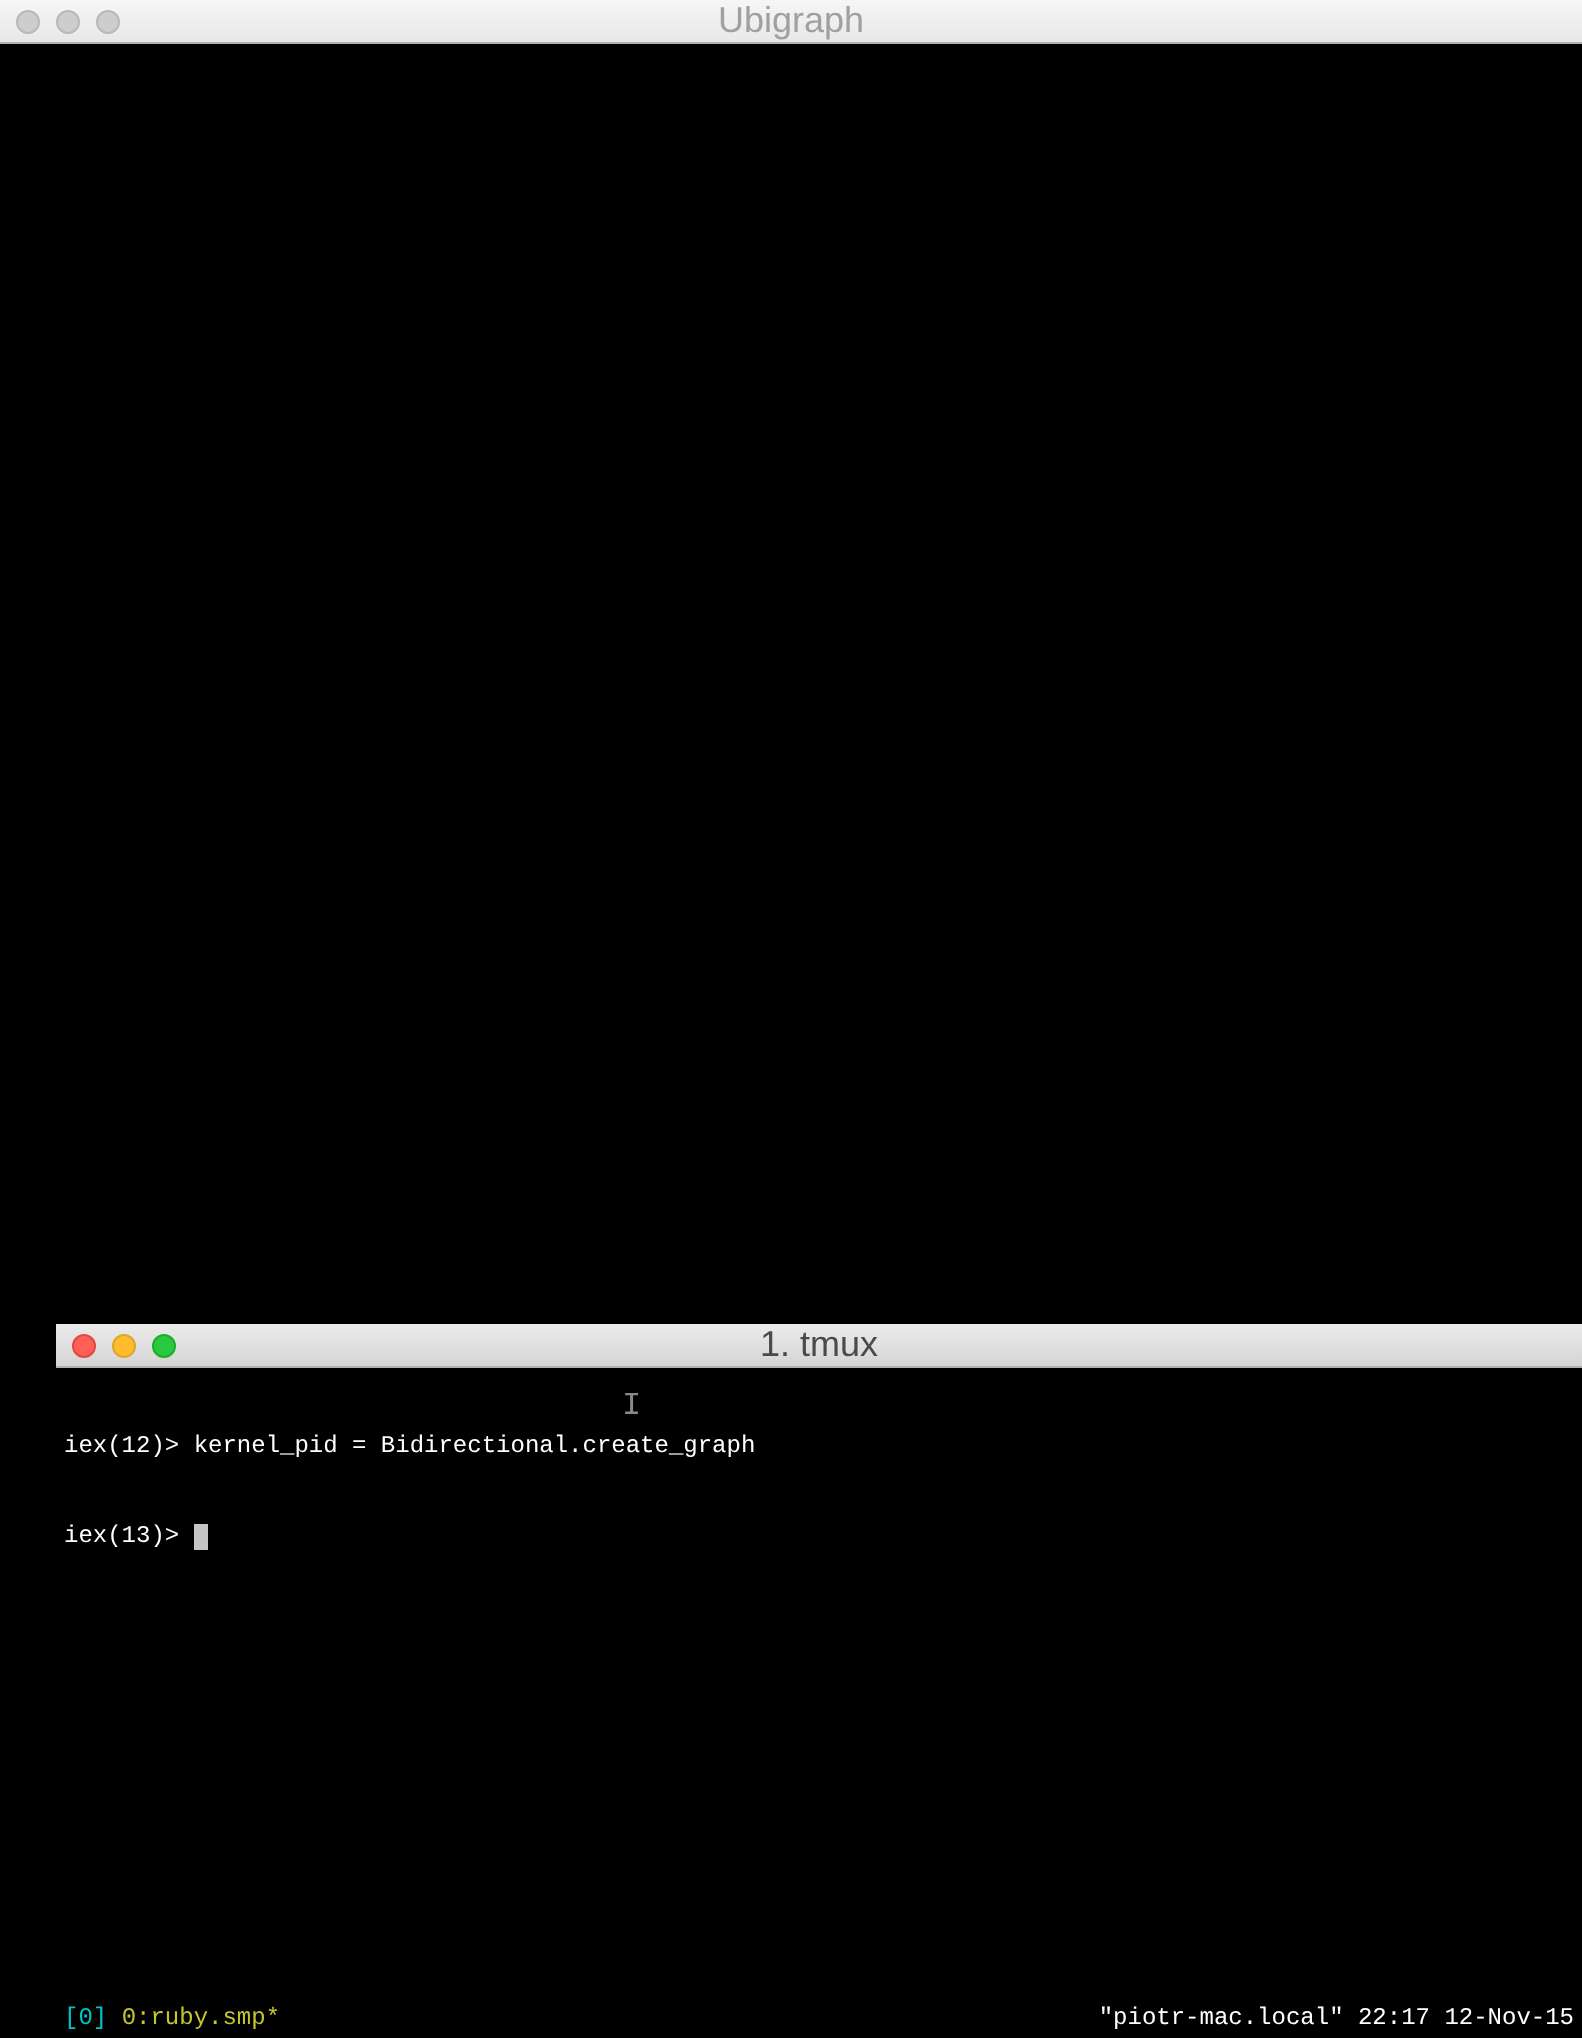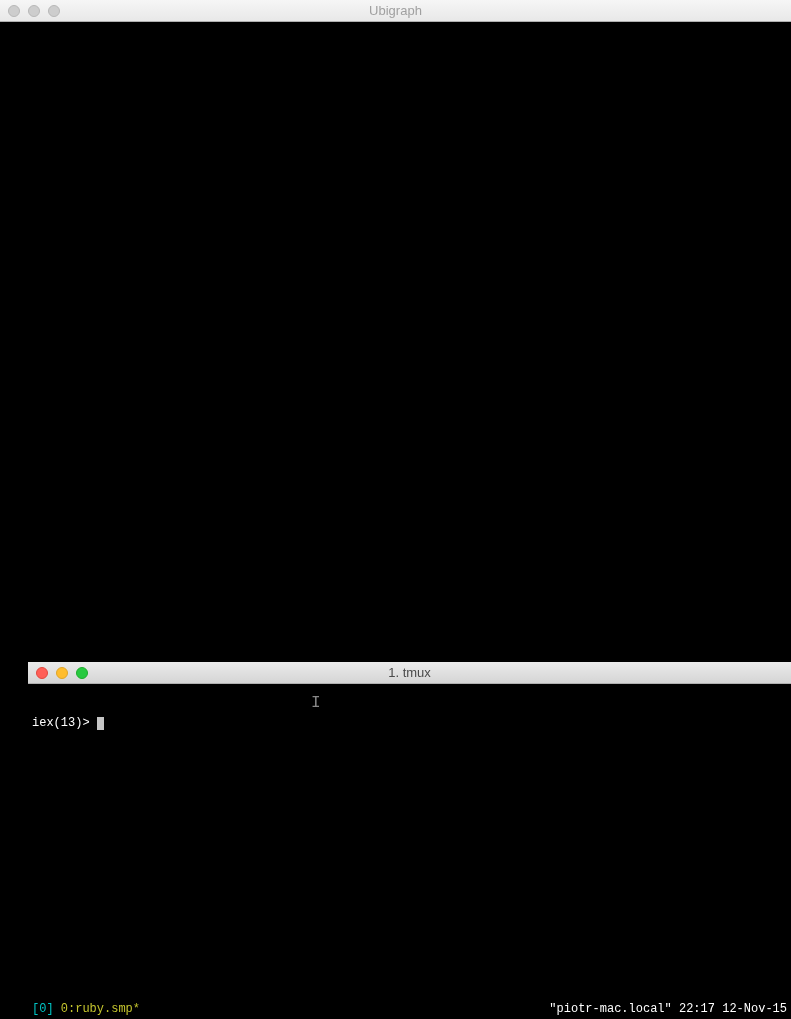--- a/index.html
+++ b/index.html
@@ -67,21 +67,21 @@
       background: #28c940;
       border: 0.5px solid #1dad2b;
     }
     
     .window-title {
       position: absolute;
       left: 50%;
       transform: translateX(-50%);
       color: #4a4a4a;
       font-family: -apple-system, "Helvetica Neue", Arial, sans-serif;
-      font-size: 13px;
+      font-size: 18px;
     }
     
     .window-title.inactive {
       color: #a0a0a0;
     }
     
     .window-top {
       height: 662px;
       display: flex;
       flex-direction: column;
@@ -178,20 +178,21 @@
 <div class="window window-bottom">
   <div class="title-bar">
     <div class="traffic-lights">
       <div class="traffic-light red"></div>
       <div class="traffic-light yellow"></div>
       <div class="traffic-light green"></div>
     </div>
     <div class="window-title">1. tmux</div>
   </div>
   <div class="terminal-content">
+    <span class="terminal-line"><span>iex(12)&gt; </span><span>kernel_pid = Bidirectional.create_graph</span></span>
     <span class="terminal-line"><span>iex(13)&gt; </span><span class="cursor-block"></span></span>
     <span class="text-cursor">I</span>
     
     <div class="tmux-status">
       <div class="tmux-left">
         <span class="cyan-text">[0] </span><span class="yellow-text">0:ruby.smp*</span>
       </div>
       <div class="tmux-right"><span>"piotr-mac.local"</span><span> 22:17 </span><span>12-Nov-15</span></div>
     </div>
   </div>

